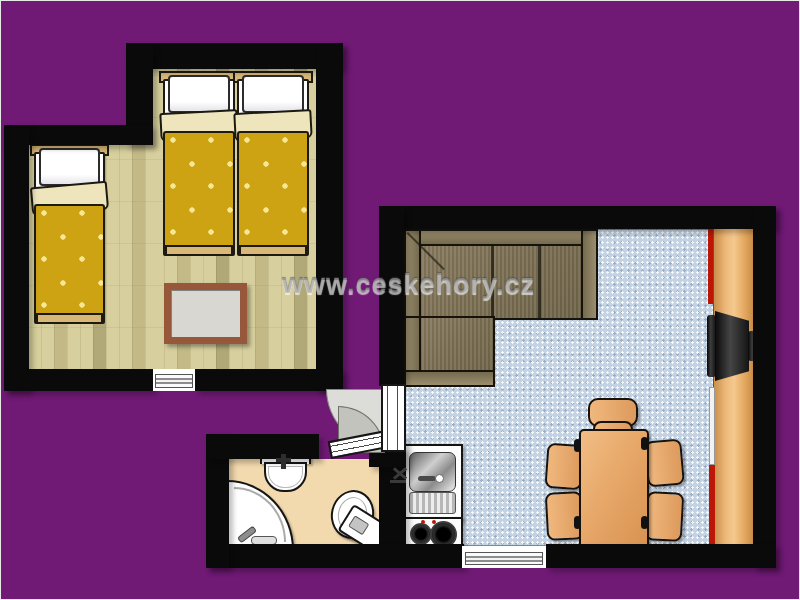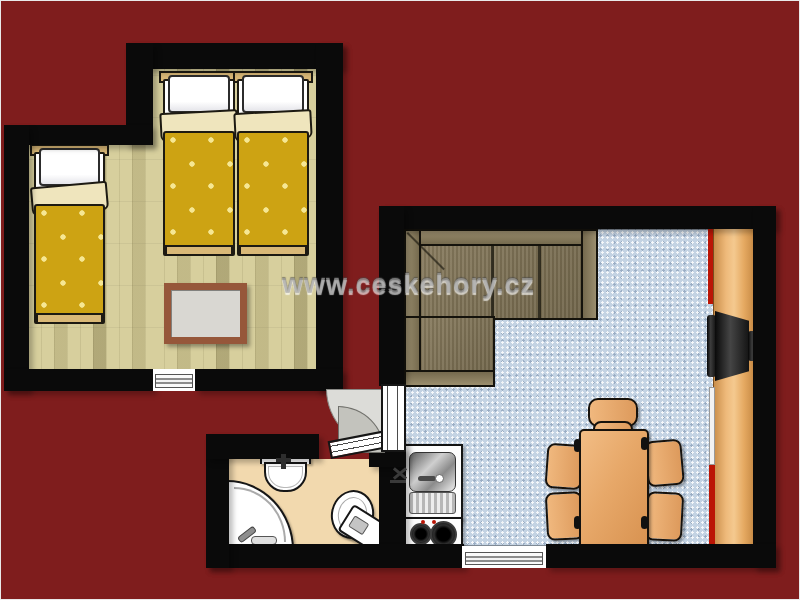--- a/index.html
+++ b/index.html
@@ -1,17 +1,17 @@
 <!DOCTYPE html>
 <html style="--wall: #0a0a0a; --parquet: #d7cf9d; --carpet: #c4d3e3; --duvet: #cda313; --duvet-dot: #f6e793; --linen: #efe5bd; --wood-trim: #d9b877; --bath-floor: #f2d9ae; --rug-frame: #96573a; --rug-center: #d9d7d2; --accent-red: #bb1606;"><head>
 <meta charset="utf-8">
 <style>
   html,body{margin:0;padding:0;background:#fff;}
   #canvas{
-    position:relative;width:798px;height:598px;background:#7f1d1d;
+    position:relative;width:798px;height:598px;background:#701a75;
     border:1px solid #e9e9e9;overflow:hidden;
     font-family:"Liberation Sans", sans-serif;
   }
   .abs{position:absolute;}
   
   .wall{position:absolute;background:var(--wall,#0a0a0a);box-shadow:4px 4px 5px rgba(0,0,0,0.25);}
   
   .parquet{
     position:absolute;background-color:var(--parquet,#d7cf9d);
     background-image:

